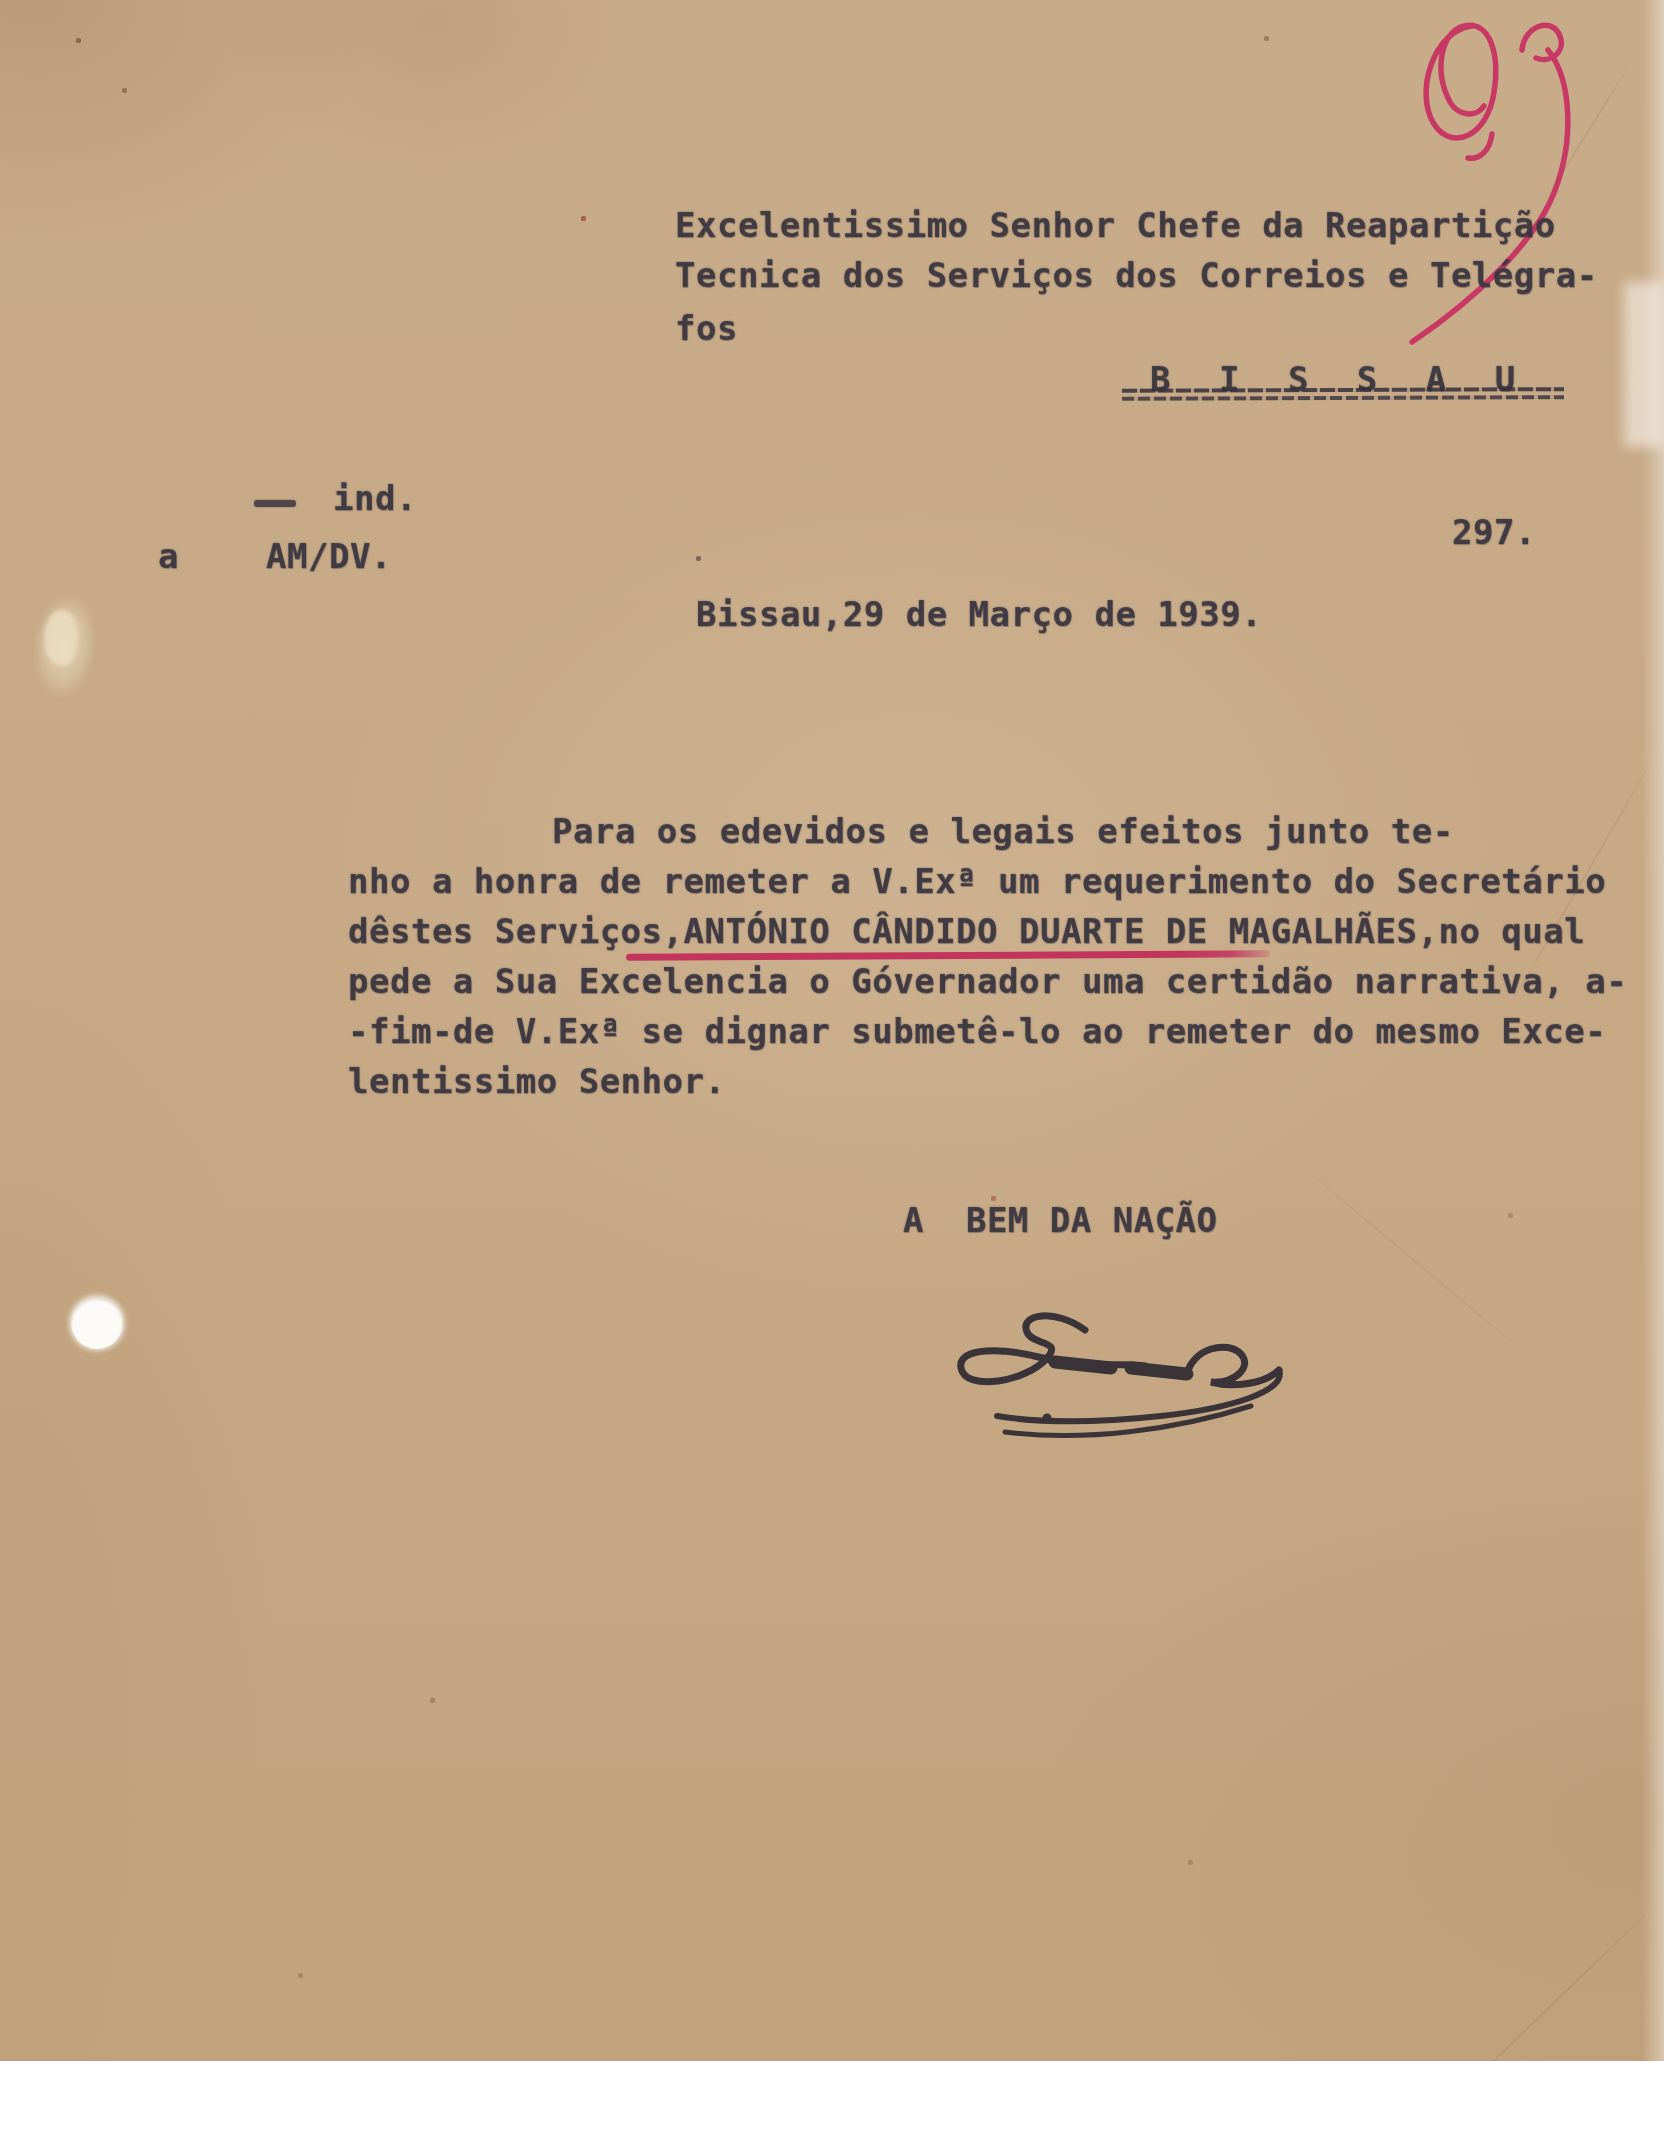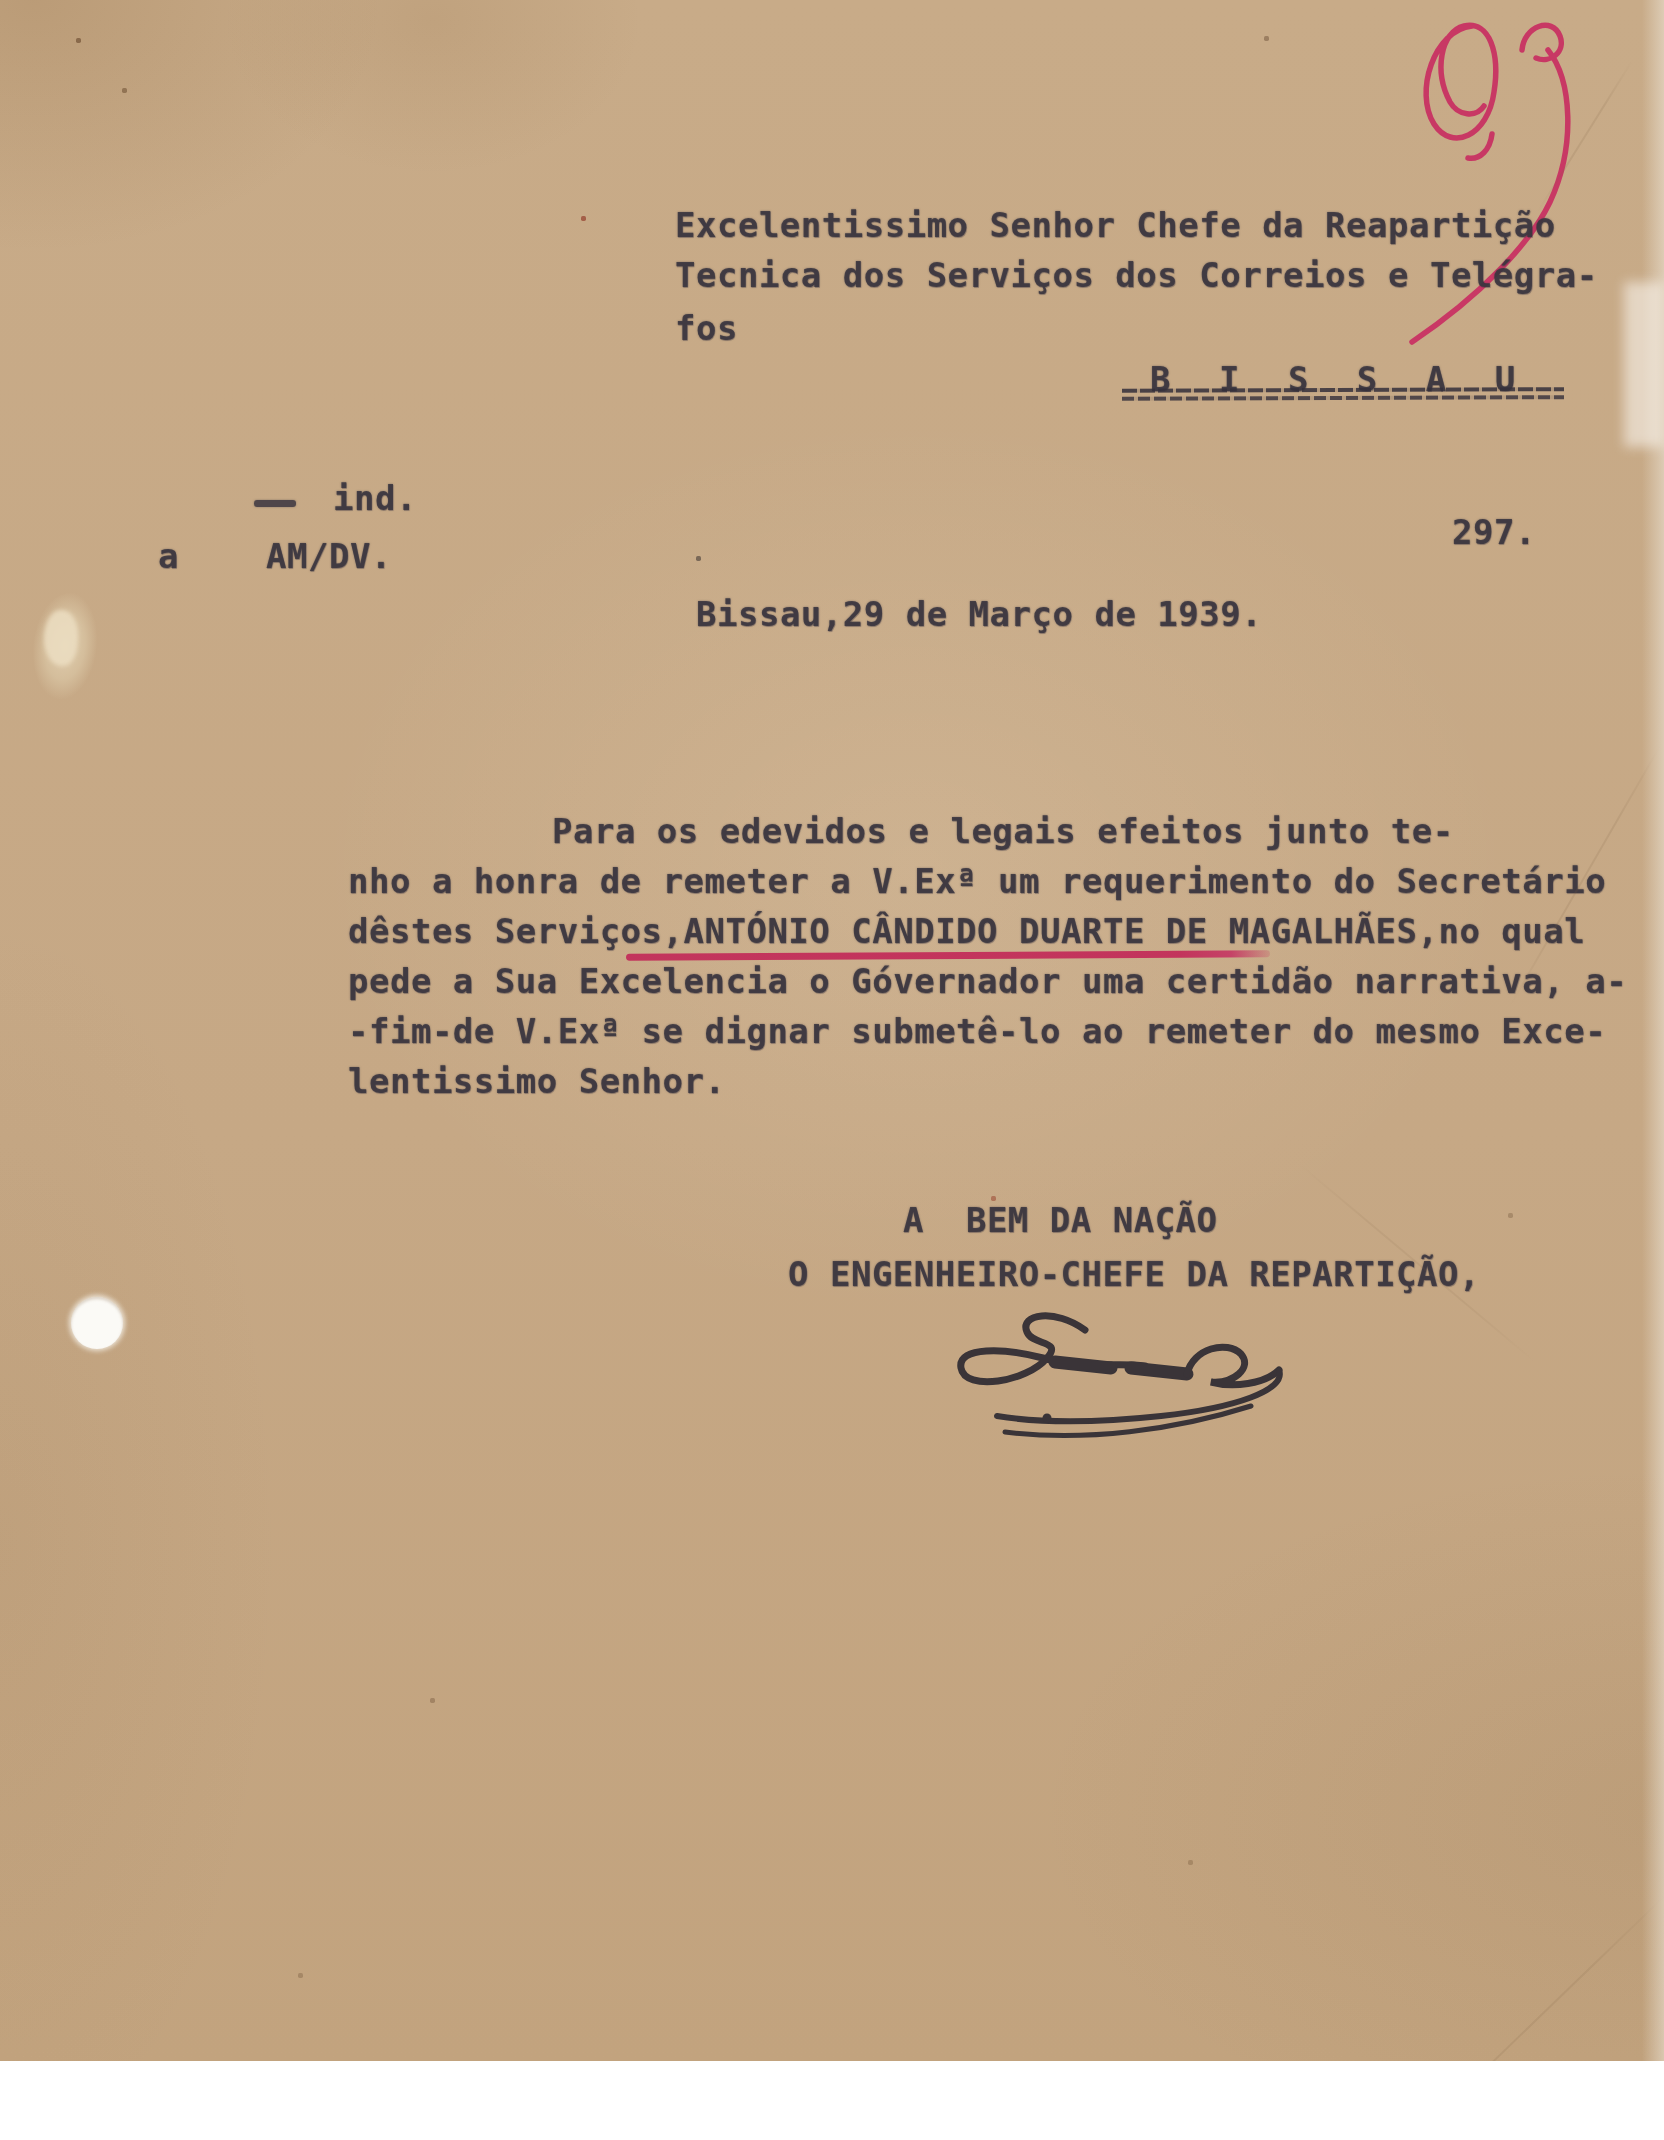--- a/index.html
+++ b/index.html
@@ -138,21 +138,20 @@
     <div class="line first">Para os edevidos e legais efeitos junto te-</div>
     <div class="line">nho a honra de remeter a V.Exª um requerimento do Secretário</div>
     <div class="line"><span>dêstes Serviços,</span><span>ANTÓNIO CÂNDIDO DUARTE DE MAGALHÃES</span><span>,no qual</span></div>
     <div class="line">pede a Sua Excelencia o Góvernador uma certidão narrativa, a-</div>
     <div class="line">-fim-de V.Exª se dignar submetê-lo ao remeter do mesmo Exce-</div>
     <div class="line">lentissimo Senhor.</div>
   </div>
   <div class="red-underline"></div>
 
   <div class="tx" style="left:903px; top:1160px;margin-top:40px;">A  BEM DA NAÇÃO</div>
-  <div class="tx" style="left:788px; top:1254px;">O ENGENHEIRO-CHEFE DA REPARTIÇÃO,</div>
 
   <svg class="mark" style="left:935px; top:1300px;" width="370" height="150" viewBox="0 0 370 150">
     <g fill="none" stroke="#2b2830" stroke-linecap="round" opacity=".9">
       <path stroke-width="7" d="M150 30 C120 8 84 14 92 32 C98 46 128 40 112 58 C92 82 30 92 26 68 C22 46 70 48 108 58 C150 70 180 62 210 66"></path>
       <path stroke-width="13" d="M120 62 L176 68"></path>
       <path stroke-width="13" d="M196 68 L252 74"></path>
       <path stroke-width="7" d="M252 74 C258 48 292 40 306 54 C318 68 298 84 276 82 C298 88 330 84 344 70"></path>
       <path stroke-width="6" d="M344 70 C352 90 300 108 226 116 C170 122 110 124 62 116"></path>
       <path stroke-width="5" d="M70 132 C150 142 240 130 316 106"></path>
       <circle cx="112" cy="118" r="4.5" fill="#2b2830" stroke="none"></circle>

